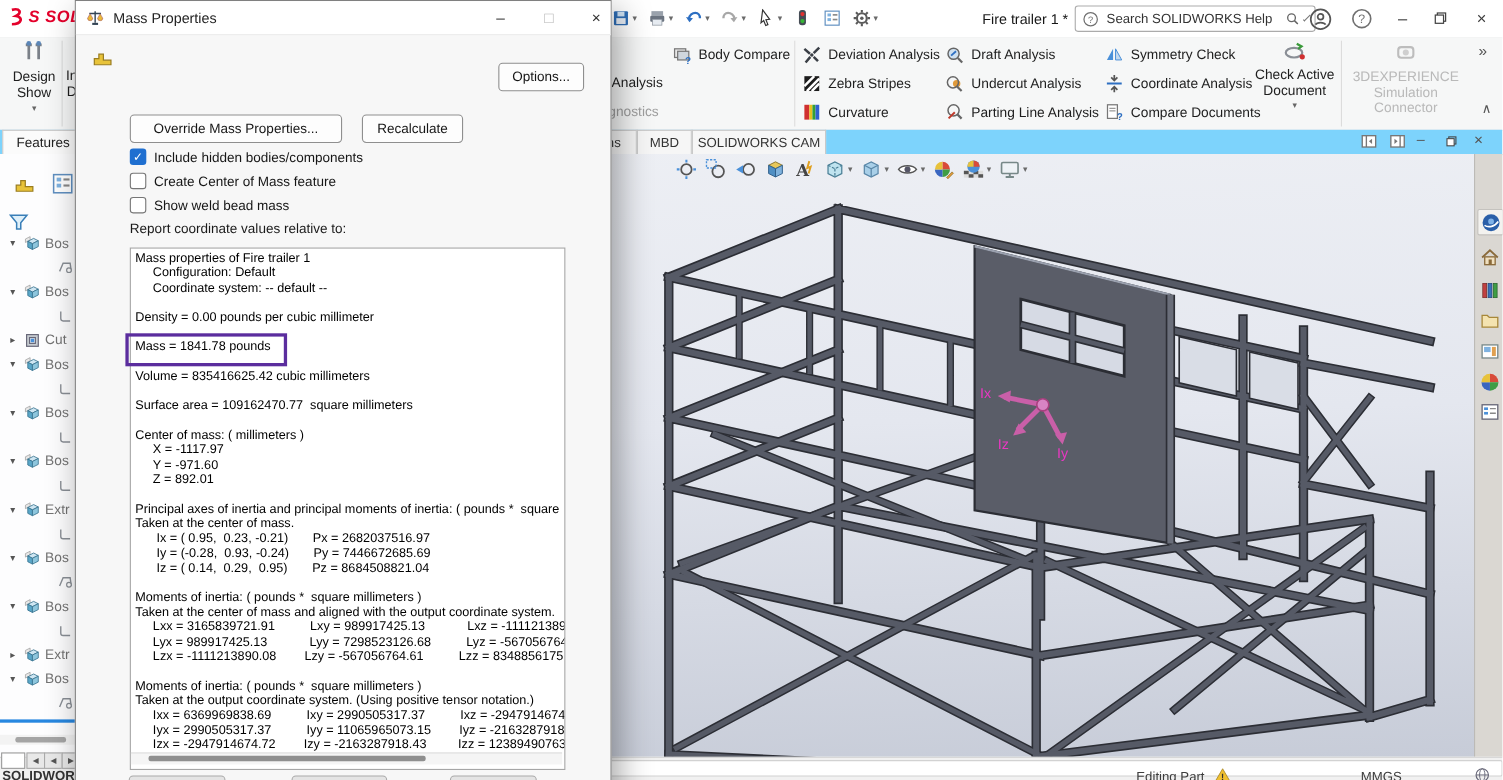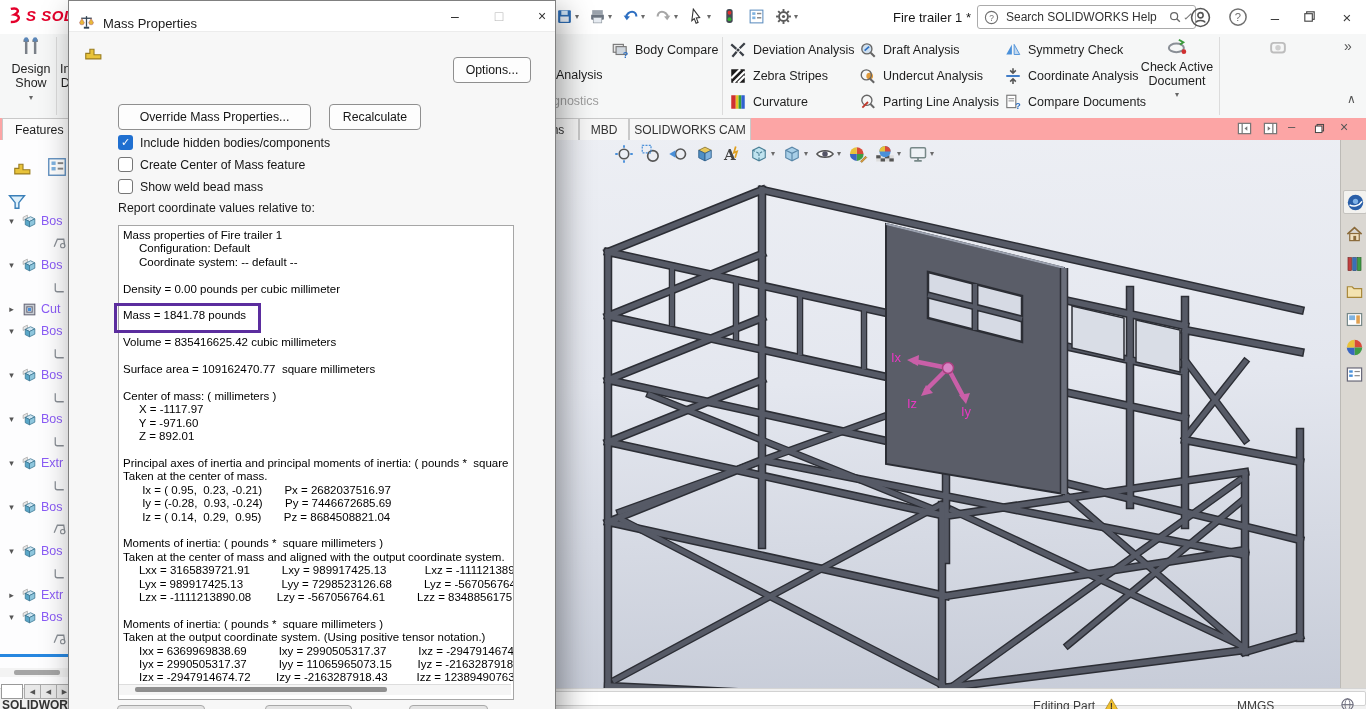--- a/index.html
+++ b/index.html
@@ -26,32 +26,32 @@
 
   
   .ribbon{left:0;top:34px;width:1366px;height:84px;background:#f6f7f7;border-bottom:1px solid #d9d9d9}
   .ribrow{position:absolute;height:22px;display:flex;align-items:center;gap:6px;padding:0 3px;cursor:default}
   .riblab{font-size:12.5px;color:#1e1e1e;white-space:nowrap}
   .riblab.dim{color:#9e9e9e}
   .vdiv{position:absolute;width:1px;background:#dcdcdc;top:3px;height:78px}
   .stacklab{position:absolute;font-size:12.5px;color:#1e1e1e;text-align:center;line-height:14px}
 
   
-  .tabstrip{left:0;top:118px;width:1366px;height:22px;background:#fca5a5;border-bottom:1px solid #d0d0d0}
+  .tabstrip{left:0;top:118px;width:1366px;height:22px;background:#7dd3fc;border-bottom:1px solid #d0d0d0}
   .dtab{position:absolute;top:0;height:21px;background:#f6f6f6;border:1px solid #c9c9c9;border-bottom:none;
         font-size:12px;color:#333;display:flex;align-items:center;justify-content:center}
   .ftab{position:absolute;top:0;left:2px;width:92px;height:21px;background:#fbfbfb;border:1px solid #c9c9c9;border-bottom:none;
         font-size:12.3px;color:#222;display:flex;align-items:center;padding-left:12px}
 
   
   .leftpanel{left:0;top:140px;width:210px;height:548px;background:#fdfdfe;border-right:1px solid #ccc;overflow:hidden}
   .trow{height:22px;display:flex;align-items:center;padding-left:5px;gap:3px}
   .tarrow{width:13px;font-size:9px;color:#555;text-align:center;flex:0 0 13px}
   .tsp{flex:0 0 27px}
-  .tlab{font-size:12.5px;color:#8b5cf6;white-space:nowrap}
+  .tlab{font-size:12.5px;color:#737373;white-space:nowrap}
   .bluesplit{position:absolute;left:0;top:514px;width:206px;height:3px;background:#2787e0}
   .hscroll{position:absolute;left:0;top:528px;width:206px;height:9px;background:#f3f3f3}
   .hthumb{position:absolute;left:14px;top:2px;width:46px;height:5px;background:#a5a5a5;border-radius:2px}
 
   
   .viewport{left:210px;top:140px;width:1130px;height:548px;
             background:linear-gradient(178deg,#edeff4 0%,#e4e7ef 45%,#c7ccd8 100%)}
   .headsup{left:404px;top:4px;display:flex;align-items:center;gap:7px}
   .wm1{left:862px;top:490px;font-size:25px;color:#8f959c;opacity:.8}
   .wm2{left:862px;top:522px;font-size:15px;color:#9aa0a6;opacity:.9}
@@ -63,21 +63,21 @@
 
   
   .statusbar{left:0;top:688px;width:1366px;height:21px;background:#f1f1f1;border-top:1px solid #d5d5d5}
   .msgbar{position:absolute;left:546px;top:2px;width:818px;height:13px;background:#fff;border:1px solid #d2d2d2;border-radius:2px}
   .sbtext{position:absolute;font-size:12px;color:#3d3d3d;white-space:nowrap}
 
   
   .dialog{left:68px;top:0;width:486px;height:760px;background:#f7f7f7;border:1px solid #808080;
           box-shadow:6px 10px 30px rgba(0,0,0,.38)}
   .dlg-title{position:absolute;left:0;top:0;width:100%;height:30px;background:#fff;border-bottom:1px solid #ececec;
-             display:flex;align-items:flex-end}
+             display:flex;align-items:center}
   .dlg-title-text{font-size:13px;color:#222;margin-left:8px}
   .dlg-winbtn{position:absolute;top:2px;width:26px;height:26px;display:flex;align-items:center;justify-content:center;
               font-size:14px;color:#333}
   .dlg-btn{position:absolute;background:#fdfdfd;border:1px solid #8f8f8f;border-radius:4px;font-size:12.3px;color:#161616;
            display:flex;align-items:center;justify-content:center;cursor:default}
   .filebox{position:absolute;left:49px;top:36px;width:302px;height:60px;background:#cde6f7;border:1px solid #74a9d8;
            font-size:12.3px;color:#111;padding:4px 6px;box-sizing:border-box}
   .cbrow{position:absolute;left:49px;display:flex;align-items:center;gap:7px}
   .cb{width:15px;height:15px;border-radius:3px;box-sizing:border-box;display:flex;align-items:center;justify-content:center}
   .cb.on{background:#1f6fd0;color:#fff;font-size:11px}
@@ -383,20 +383,25 @@
       <div style="font-size:8px;color:#666;margin-top:2px">▾</div>
     </div>
     <div class="vdiv" style="left:1219px"></div>
     <div class="abs" style="left:1222px;top:2px;width:112px;text-align:center">
       <span class="ic" style="width:24px;height:22px" id="rb-3dx">
           <svg viewBox="0 0 16 16">
             <rect x="3" y="5" width="10" height="7" rx="2" fill="none" stroke="#bdbdbd" stroke-width="1.4"></rect>
             <circle cx="8" cy="8.5" r="2" fill="#cfcfcf"></circle>
           </svg>
         </span>
+      <div class="stacklab" style="position:static;color:#b9b9b9">
+        <div>3DEXPERIENCE</div>
+          <div>Simulation</div>
+          <div>Connector</div>
+      </div>
     </div>
     <div class="abs" style="left:1344px;top:4px;font-size:14px;color:#555">»</div>
     <div class="abs" style="left:1347px;top:58px;font-size:12px;color:#555">∧</div>
   </div>
 
   <div class="tabstrip abs">
     <div class="ftab">
       <span>Features</span>
     </div>
     <div id="doctabs">

